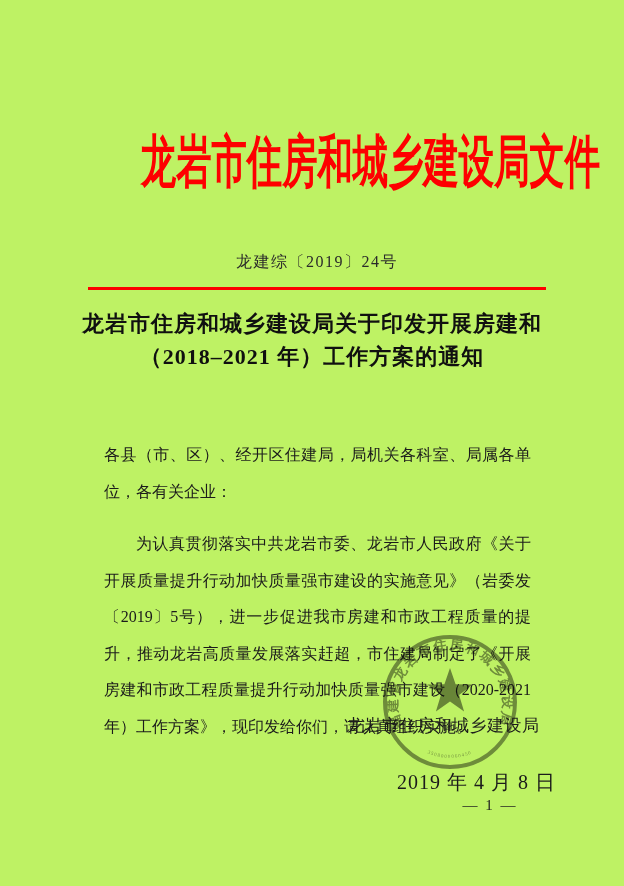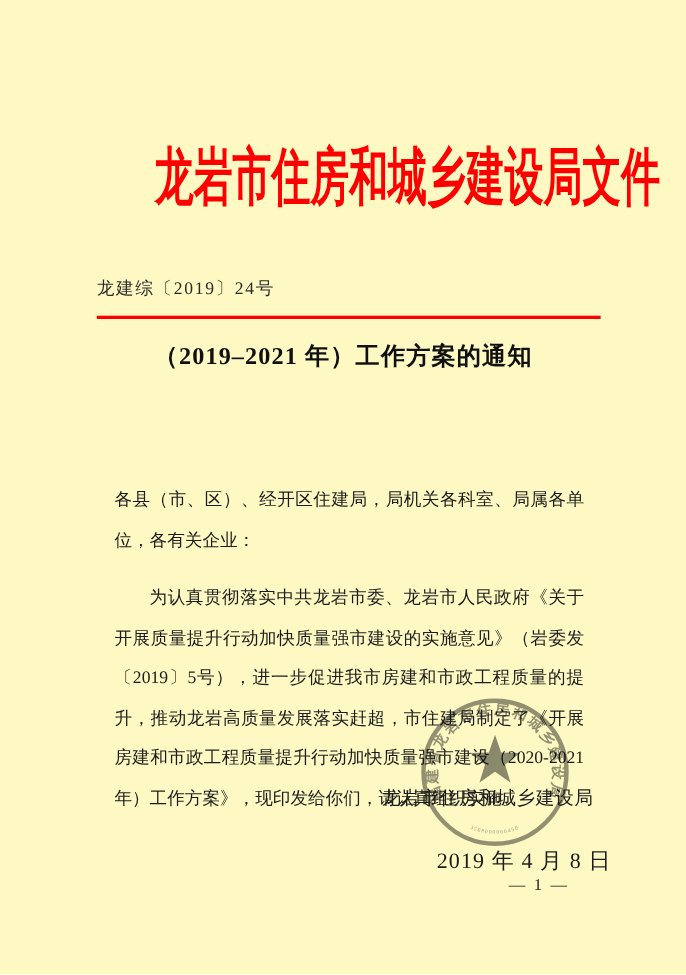--- a/index.html
+++ b/index.html
@@ -1,20 +1,20 @@
 <!DOCTYPE html>
 <html style="--accent-red: #fe0000; --text-black: #1b1b1b; --seal-gray: #8c8c8c;"><head>
 <meta charset="utf-8">
 <style>
   html, body { margin:0; padding:0; background:#ffffff; }
   .page {
     position: relative;
     width: 624px;
     height: 886px;
-    background: #fef9c3;
+    background: #bef264;
     margin: 0 auto;
     overflow: hidden;
     font-family: "Liberation Serif", "DejaVu Serif", serif;
     color: var(--text-black, #1b1b1b);
   }
   .letterhead {
     position: absolute;
     top: 126px; left: 0;
     width: 624px;
     text-align: center;
@@ -26,21 +26,21 @@
     font-weight: bold;
     font-size: 57px;
     line-height: 72px;
     transform: scaleX(0.62);
     transform-origin: 50% 50%;
     letter-spacing: 0px;
   }
   .doc-number {
     position: absolute;
     top: 252px; left: 88px; width: 458px;
-    text-align: left;
+    text-align: center;
     font-size: 16px;
     letter-spacing: 1.5px;
     color: #2a2a2a;
   }
   .red-rule {
     position: absolute;
     top: 287px; left: 88px;
     width: 458px; height: 3px;
     background: var(--accent-red, #fe0000);
   }
@@ -103,21 +103,22 @@
 
   <div class="letterhead">
     <span class="stretch">龙岩市住房和城乡建设局文件</span>
   </div>
 
   <div class="doc-number">龙建综〔2019〕24号</div>
 
   <div class="red-rule"></div>
 
   <div class="doc-title">
-    <div>（2019–2021 年）工作方案的通知</div>
+    <div>龙岩市住房和城乡建设局关于印发开展房建和</div>
+    <div>（2018–2021 年）工作方案的通知</div>
   </div>
 
   <div class="body-text">
     <p>各县（市、区）、经开区住建局，局机关各科室、局属各单位，各有关企业：</p>
     <p class="indent">为认真贯彻落实中共龙岩市委、龙岩市人民政府《关于开展质量提升行动加快质量强市建设的实施意见》（岩委发〔2019〕5号），进一步促进我市房建和市政工程质量的提升，推动龙岩高质量发展落实赶超，市住建局制定了《开展房建和市政工程质量提升行动加快质量强市建设（2020-2021年）工作方案》，现印发给你们，请认真组织实施。</p>
   </div>
 
   <svg class="seal" viewBox="0 0 150 150" xmlns="http://www.w3.org/2000/svg">
     <defs>
       <path id="ringPath" d="M 29.1,100.5 A 53,53 0 1 1 120.9,100.5" fill="none"></path>

